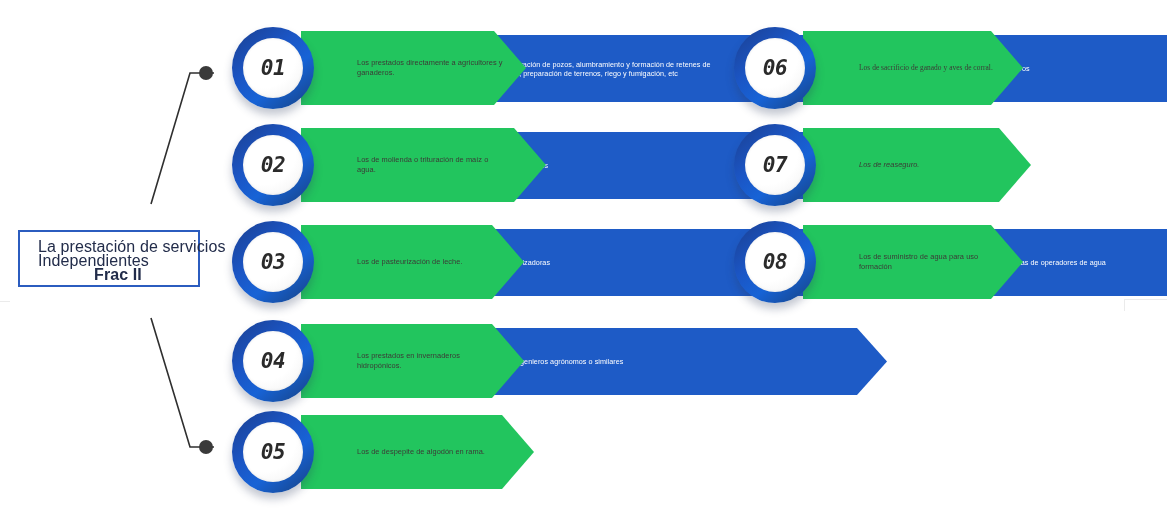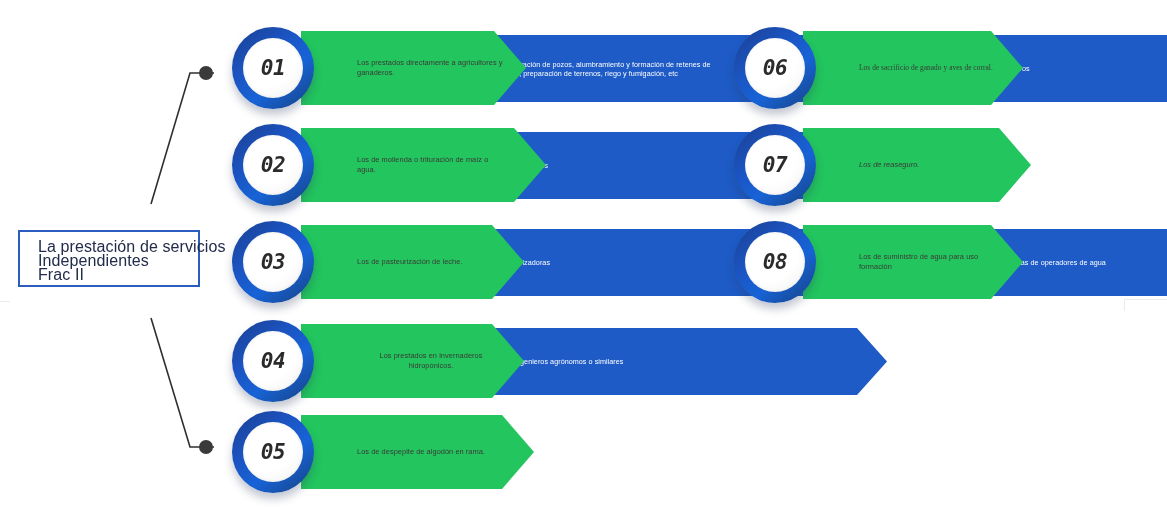--- a/index.html
+++ b/index.html
@@ -37,21 +37,21 @@
     box-sizing: border-box;
     padding: 8px 0 0 18px;
   }
   .label-box .ln {
     font-size: 16px;
     line-height: 14px;
     color: #222c4a;
     letter-spacing: .1px;
     white-space: nowrap;
   }
-  .label-box .ln.strong { font-weight: normal; }
+  .label-box .ln.strong { font-weight: bold; text-align: center; }
 
   
   .connector-svg {
     position: absolute;
     left: 0; top: 0;
     width: 1167px; height: 517px;
     pointer-events: none;
   }
 
   
@@ -201,21 +201,21 @@
   <div class="circle">
     <div class="inner"></div>
     <div class="num">03</div>
   </div>
 </div>
 
 <div class="row" style="left:232px; top:320px; width:420px;">
   <div class="arrow-blue wide" style="left:253px; width:402px;">
     <div class="btext">Por ingenieros agrónomos o similares</div>
   </div>
-  <div class="arrow-white" style="width:223px;text-align:center;">
+  <div class="arrow-white" style="width:223px;">
     <div class="wtext">Los prestados en invernaderos hidropónicos.</div>
   </div>
   <div class="circle">
     <div class="inner"></div>
     <div class="num">04</div>
   </div>
 </div>
 
 <div class="row" style="left:232px; top:411px; width:420px;">
   <div class="arrow-white" style="width:233px;">

